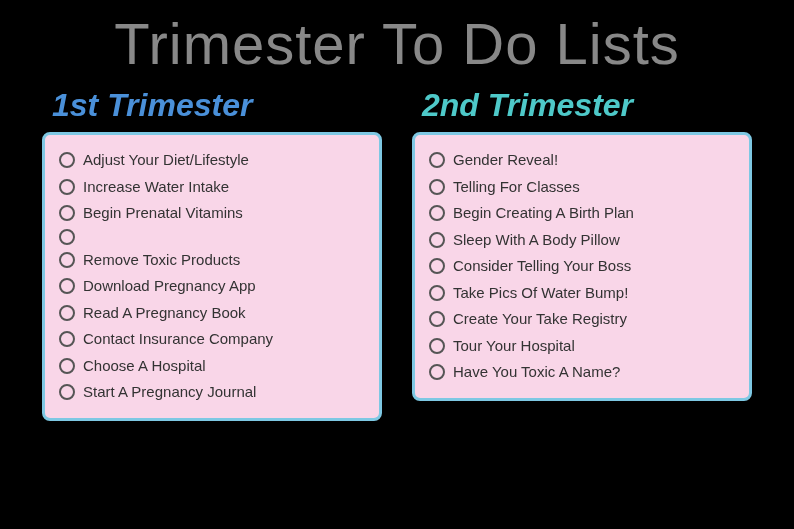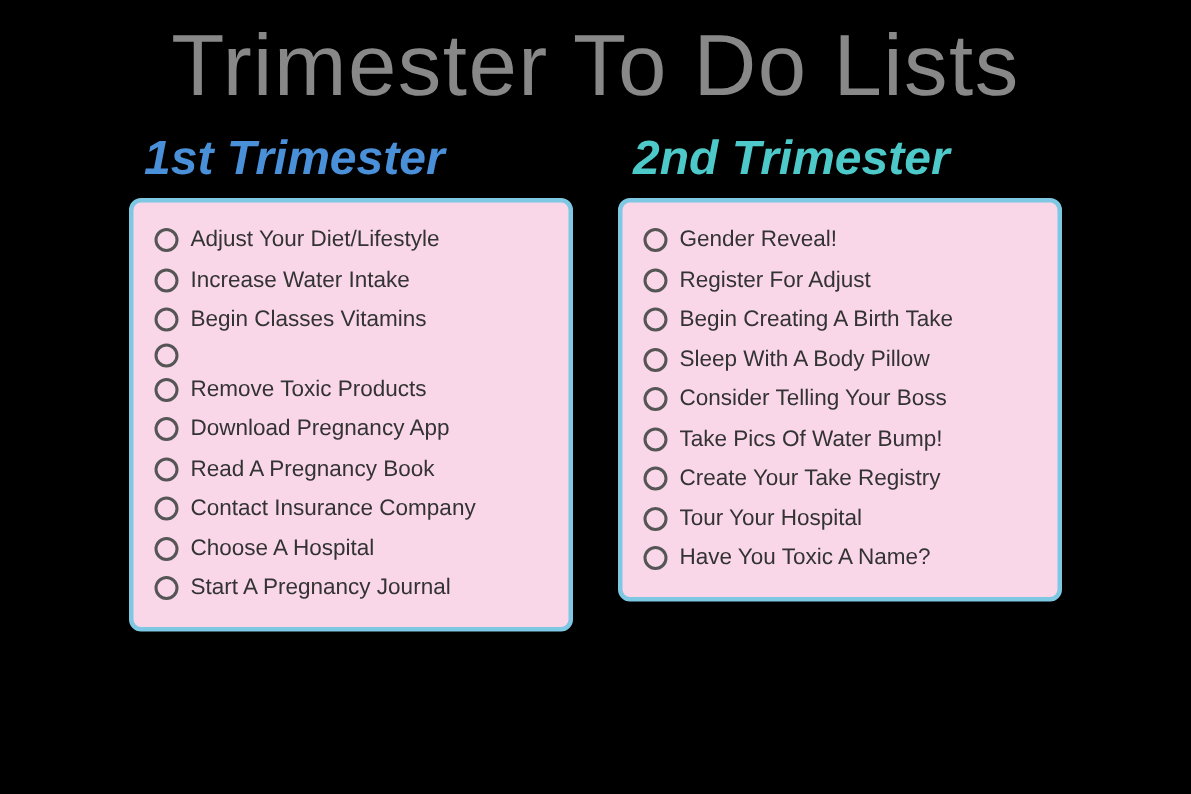--- a/index.html
+++ b/index.html
@@ -33,21 +33,21 @@
     }
 
     .columns {
       display: flex;
       gap: 30px;
       width: 100%;
       justify-content: center;
     }
 
     .column {
-      width: 296px;
+      width: 340px;
       display: flex;
       flex-direction: column;
       align-items: flex-start;
     }
 
     .section-title {
       font-size: 32px;
       font-style: italic;
       font-weight: bold;
       margin-bottom: 8px;
@@ -106,21 +106,21 @@
           <div class="list-item">
             <span class="bullet"></span>
             <span class="item-text">Adjust Your Diet/Lifestyle</span>
           </div>
           <div class="list-item">
             <span class="bullet"></span>
             <span class="item-text">Increase Water Intake</span>
           </div>
           <div class="list-item">
             <span class="bullet"></span>
-            <span class="item-text">Begin Classes Vitamins</span>
+            <span class="item-text">Begin Prenatal Vitamins</span>
           </div>
           <div class="list-item">
             <span class="bullet"></span>
           </div>
           <div class="list-item">
             <span class="bullet"></span>
             <span class="item-text">Remove Toxic Products</span>
           </div>
           <div class="list-item">
             <span class="bullet"></span>
@@ -146,25 +146,25 @@
       </div>
       <div class="column">
         <div class="section-title teal">2nd Trimester</div>
         <div class="list-box">
           <div class="list-item">
             <span class="bullet"></span>
             <span class="item-text">Gender Reveal!</span>
           </div>
           <div class="list-item">
             <span class="bullet"></span>
-            <span class="item-text">Register For Adjust</span>
+            <span class="item-text">Telling For Classes</span>
           </div>
           <div class="list-item">
             <span class="bullet"></span>
-            <span class="item-text">Begin Creating A Birth Take</span>
+            <span class="item-text">Begin Creating A Birth Plan</span>
           </div>
           <div class="list-item">
             <span class="bullet"></span>
             <span class="item-text">Sleep With A Body Pillow</span>
           </div>
           <div class="list-item">
             <span class="bullet"></span>
             <span class="item-text">Consider Telling Your Boss</span>
           </div>
           <div class="list-item">

